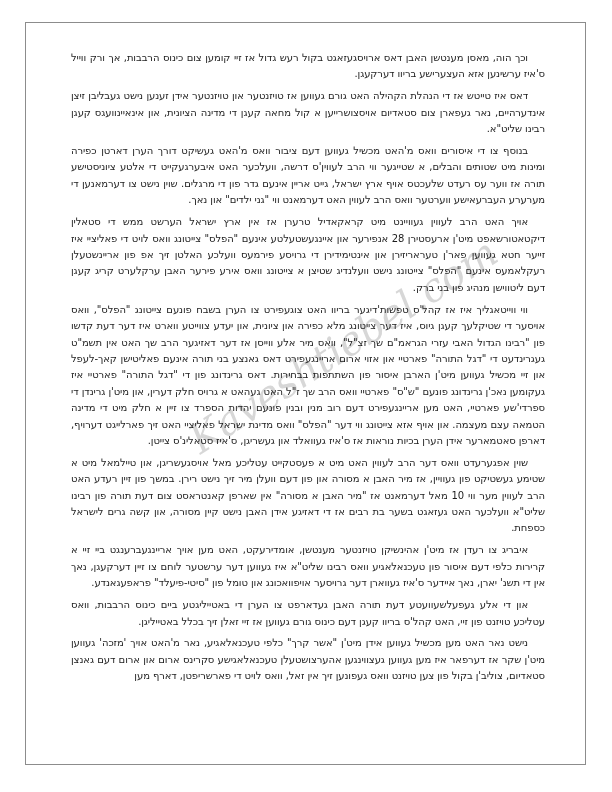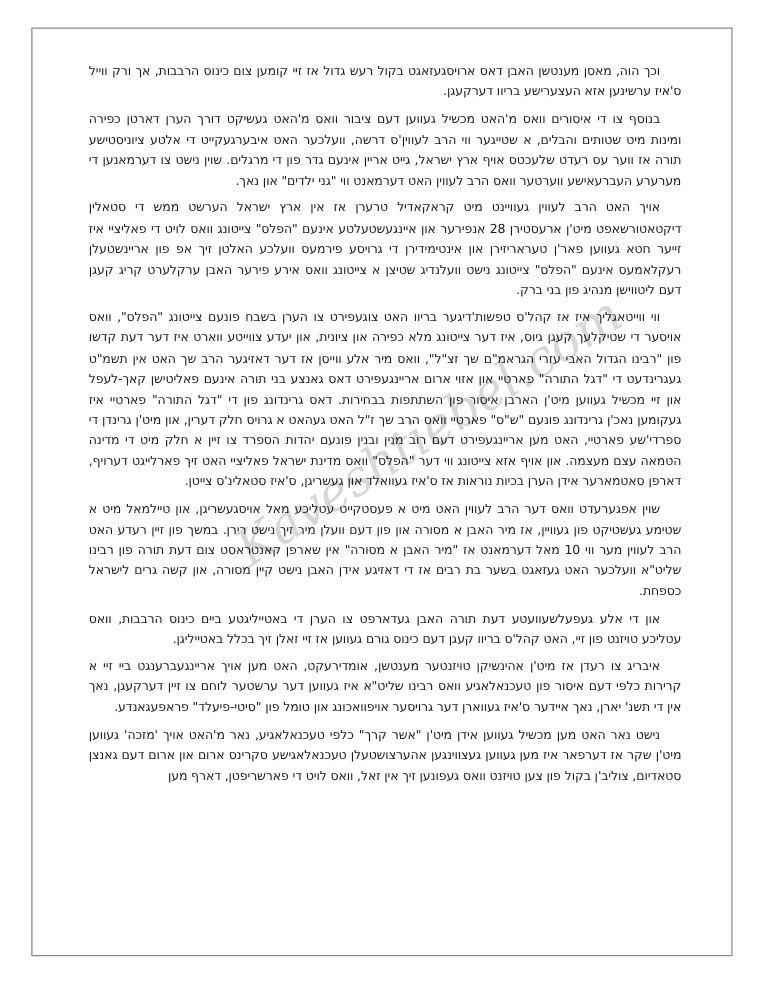--- a/index.html
+++ b/index.html
@@ -63,22 +63,23 @@
 <body>
 
 <div class="page">
 
   <div class="page-border"></div>
 
   <div class="watermark">Kaveshtiebel.com</div>
 
   <div class="text-block">
     <p>וכך הוה, מאסן מענטשן האבן דאס ארויסגעזאגט בקול רעש גדול אז זיי קומען צום כינוס הרבבות, אך ורק ווייל ס'איז ערשינען אזא העצערישע בריוו דערקעגן.</p>
+    <p>דאס איז טייטש אז די הנהלת הקהילה האט גורם געווען אז טויזנטער און טויזנטער אידן זענען נישט געבליבן זיצן אינדערהיים, נאר געפארן צום סטאדיום אויסצושרייען א קול מחאה קעגן די מדינה הציונית, און אינאיינוועגס קעגן רבינו שליט"א.</p>
     <p>בנוסף צו די איסורים וואס מ'האט מכשיל געווען דעם ציבור וואס מ'האט געשיקט דורך הערן דארטן כפירה ומינות מיט שטותים והבלים, א שטייגער ווי הרב לעווין'ס דרשה, וועלכער האט איבערגעקייט די אלטע ציוניסטישע תורה אז ווער עס רעדט שלעכטס אויף ארץ ישראל, גייט אריין אינעם גדר פון די מרגלים. שוין נישט צו דערמאנען די מערערע העברעאישע ווערטער וואס הרב לעווין האט דערמאנט ווי "גני ילדים" און נאך.</p>
     <p>אויך האט הרב לעווין געוויינט מיט קראקאדיל טרערן אז אין ארץ ישראל הערשט ממש די סטאלין דיקטאטורשאפט מיט'ן ארעסטירן 28 אנפירער און איינגעשטעלטע אינעם "הפלס" צייטונג וואס לויט די פאליציי איז זייער חטא געווען פאר'ן טעראריזירן און אינטימידירן די גרויסע פירמעס וועלכע האלטן זיך אפ פון אריינשטעלן רעקלאמעס אינעם "הפלס" צייטונג נישט וועלנדיג שטיצן א צייטונג וואס אירע פירער האבן ערקלערט קריג קעגן דעם ליטווישן מנהיג פון בני ברק.</p>
     <p>ווי ווייטאגליך איז אז קהל'ס טפשות'דיגער בריוו האט צוגעפירט צו הערן בשבח פונעם צייטונג "הפלס", וואס אויסער די שטיקלעך קעגן גיוס, איז דער צייטונג מלא כפירה און ציונית, און יעדע צווייטע ווארט איז דער דעת קדשו פון "רבינו הגדול האבי עזרי הגראמ"ם שך זצ"ל", וואס מיר אלע ווייסן אז דער דאזיגער הרב שך האט אין תשמ"ט געגרינדעט די "דגל התורה" פארטיי און אזוי ארום אריינגעפירט דאס גאנצע בני תורה אינעם פאליטישן קאך-לעפל און זיי מכשיל געווען מיט'ן הארבן איסור פון השתתפות בבחירות. דאס גרינדונג פון די "דגל התורה" פארטיי איז געקומען נאכ'ן גרינדונג פונעם "ש"ס" פארטיי וואס הרב שך ז"ל האט געהאט א גרויס חלק דערין, און מיט'ן גרינדן די ספרדי'שע פארטיי, האט מען אריינגעפירט דעם רוב מנין ובנין פונעם יהדות הספרד צו זיין א חלק מיט די מדינה הטמאה עצם מעצמה. און אויף אזא צייטונג ווי דער "הפלס" וואס מדינת ישראל פאליציי האט זיך פארלייגט דערויף, דארפן סאטמארער אידן הערן בכיות נוראות אז ס'איז געוואלד און געשריגן, ס'איז סטאלינ'ס צייטן.</p>
     <p>שוין אפגערעדט וואס דער הרב לעווין האט מיט א פעסטקייט עטליכע מאל אויסגעשריגן, און טיילמאל מיט א שטימע געשטיקט פון געוויין, אז מיר האבן א מסורה און פון דעם וועלן מיר זיך נישט רירן. במשך פון זיין רעדע האט הרב לעווין מער ווי 10 מאל דערמאנט אז "מיר האבן א מסורה" אין שארפן קאנטראסט צום דעת תורה פון רבינו שליט"א וועלכער האט געזאגט בשער בת רבים אז די דאזיגע אידן האבן נישט קיין מסורה, און קשה גרים לישראל כספחת.</p>
+    <p>איבריג צו רעדן אז מיט'ן אהינשיקן טויזנטער מענטשן, אומדירעקט, האט מען אויך אריינגעברענגט ביי זיי א קרירות כלפי דעם איסור פון טעכנאלאגיע וואס רבינו שליט"א איז געווען דער ערשטער לוחם צו זיין דערקעגן, נאך אין די תשנ' יארן, נאך איידער ס'איז געווארן דער גרויסער אויפוואכונג און טומל פון "סיטי-פיעלד" פראפעגאנדע.</p>
     <p>און די אלע געפעלשעוועטע דעת תורה האבן געדארפט צו הערן די באטייליגטע ביים כינוס הרבבות, וואס עטליכע טויזנט פון זיי, האט קהל'ס בריוו קעגן דעם כינוס גורם געווען אז זיי זאלן זיך בכלל באטייליגן.</p>
-    <p>איבריג צו רעדן אז מיט'ן אהינשיקן טויזנטער מענטשן, אומדירעקט, האט מען אויך אריינגעברענגט ביי זיי א קרירות כלפי דעם איסור פון טעכנאלאגיע וואס רבינו שליט"א איז געווען דער ערשטער לוחם צו זיין דערקעגן, נאך אין די תשנ' יארן, נאך איידער ס'איז געווארן דער גרויסער אויפוואכונג און טומל פון "סיטי-פיעלד" פראפעגאנדע.</p>
     <p>נישט נאר האט מען מכשיל געווען אידן מיט'ן "אשר קרך" כלפי טעכנאלאגיע, נאר מ'האט אויך 'מזכה' געווען מיט'ן שקר אז דערפאר איז מען געווען געצווינגען אהערצושטעלן טעכנאלאגישע סקרינס ארום און ארום דעם גאנצן סטאדיום, צוליב'ן בקול פון צען טויזנט וואס געפונען זיך אין זאל, וואס לויט די פארשריפטן, דארף מען</p>
   </div>
 
 </div>
 
 </body></html>

